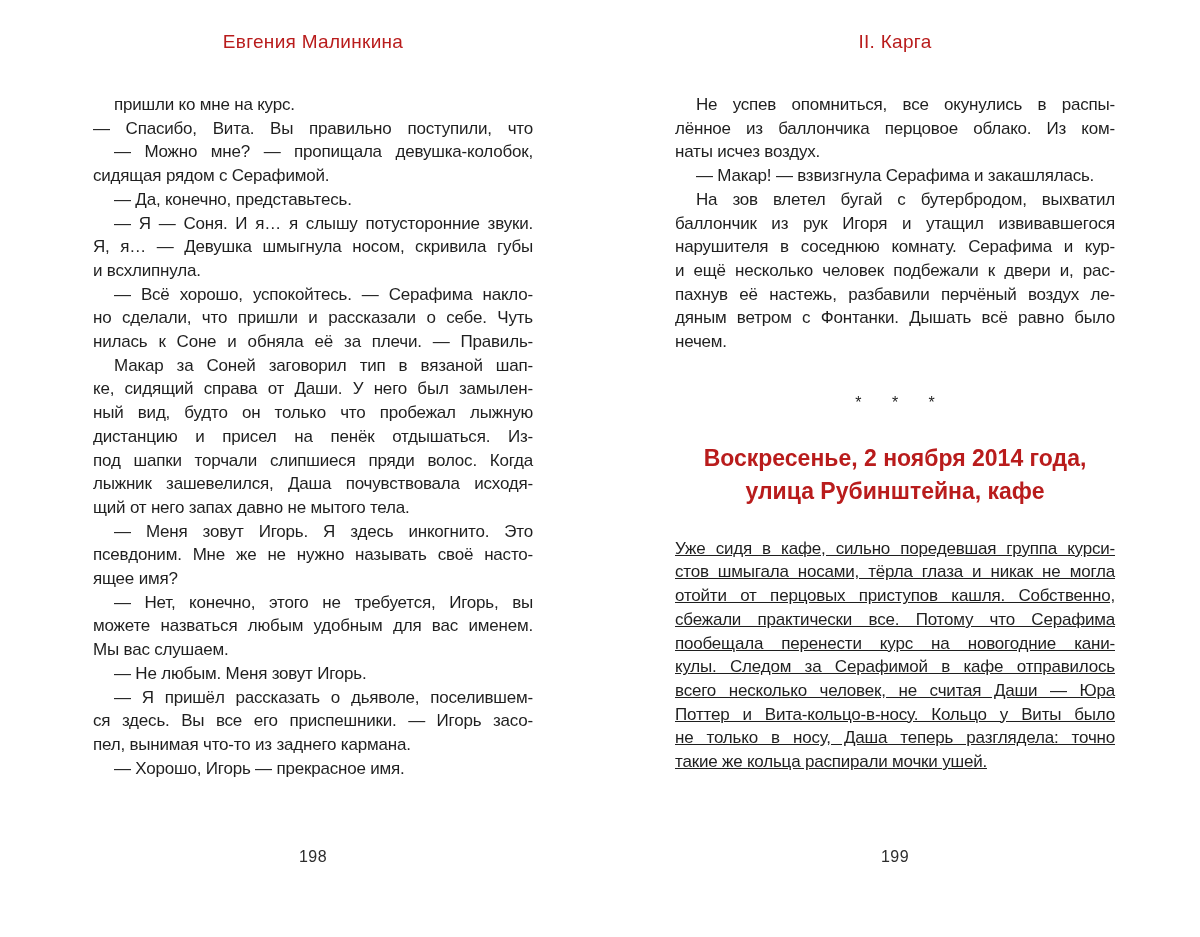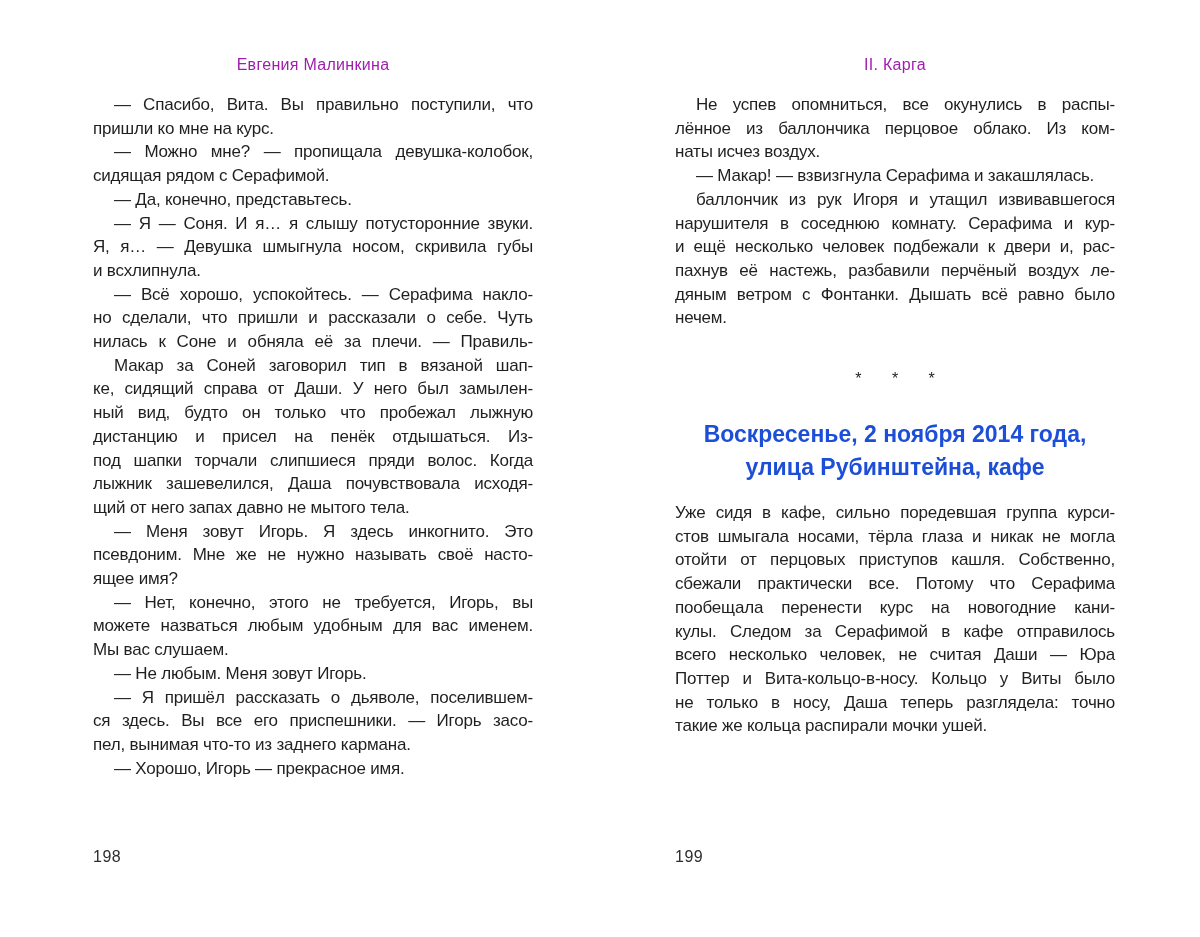--- a/index.html
+++ b/index.html
@@ -13,24 +13,24 @@
   .spread {
     position: relative;
     width: 1200px; height: 937px;
     background: #ffffff;
   }
   .page { position: absolute; top: 0; width: 440px; height: 937px; }
   .page.left  { left: 93px; }
   .page.right { left: 675px; }
 
   .running-header {
-    position: absolute; top: 55px; left: 0; width: 100%;
+    position: absolute; top: 32px; left: 0; width: 100%;
     text-align: center;
-    font-size: 16px; line-height: 20px;
-    color: #a21caf;
+    font-size: 19px; line-height: 20px;
+    color: #b91c1c;
     letter-spacing: 0.3px;
   }
 
   .body-text {
     position: absolute; top: 93px; left: 0; width: 100%;
     font-size: 17px;
     line-height: 23.7px;
     letter-spacing: -0.2px;
   }
 
@@ -49,44 +49,44 @@
     color: #1f1f1f;
   }
 
   .section-heading {
     margin-top: 27px;
     text-align: center;
     font-weight: bold;
     font-size: 23px;
     line-height: 33px;
     letter-spacing: 0;
-    color: #1d4ed8;
+    color: #b91c1c;
   }
 
-  .section-heading + .para { margin-top: 17px; }
+  .section-heading + .para { margin-top: 29px; text-decoration: underline; }
 
   .page-number {
     position: absolute; top: 848px; left: 0; width: 100%;
-    text-align: left;
+    text-align: center;
     font-size: 16px;
     color: #2d2d2d;
     letter-spacing: 0.5px;
   }
 </style>
 </head>
 <body>
 
 <div class="spread">
 
   <div class="page left">
     <div class="running-header">Евгения Малинкина</div>
     <div class="body-text">
         <div class="para indent">
+          <div class="line last">пришли ко мне на курс.</div>
           <div class="line">— Спасибо, Вита. Вы правильно поступили, что</div>
-          <div class="line last">пришли ко мне на курс.</div>
         </div>
         <div class="para indent">
           <div class="line">— Можно мне? — пропищала девушка-колобок,</div>
           <div class="line last">сидящая рядом с Серафимой.</div>
         </div>
         <div class="para indent">
           <div class="line last">— Да, конечно, представьтесь.</div>
         </div>
         <div class="para indent">
           <div class="line">— Я — Соня. И я… я слышу потусторонние звуки.</div>
@@ -137,20 +137,21 @@
     <div class="body-text">
         <div class="para indent">
           <div class="line">Не успев опомниться, все окунулись в распы-</div>
           <div class="line">лённое из баллончика перцовое облако. Из ком-</div>
           <div class="line last">наты исчез воздух.</div>
         </div>
         <div class="para indent">
           <div class="line last">— Макар! — взвизгнула Серафима и закашлялась.</div>
         </div>
         <div class="para indent">
+          <div class="line">На зов влетел бугай с бутербродом, выхватил</div>
           <div class="line">баллончик из рук Игоря и утащил извивавшегося</div>
           <div class="line">нарушителя в соседнюю комнату. Серафима и кур-</div>
           <div class="line">и ещё несколько человек подбежали к двери и, рас-</div>
           <div class="line">пахнув её настежь, разбавили перчёный воздух ле-</div>
           <div class="line">дяным ветром с Фонтанки. Дышать всё равно было</div>
           <div class="line last">нечем.</div>
         </div>
         <div class="separator">* * *</div>
         <div class="section-heading">
           <div>Воскресенье, 2 ноября 2014 года,</div>

